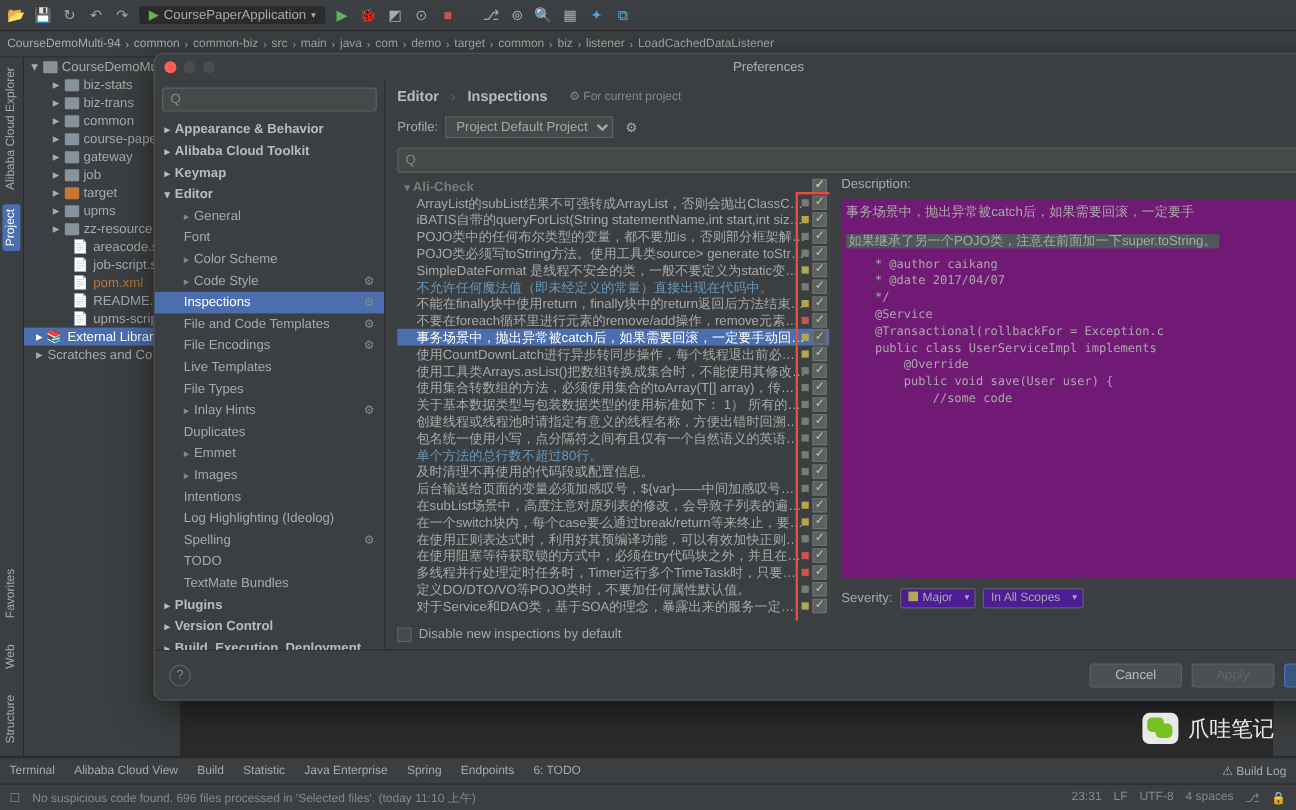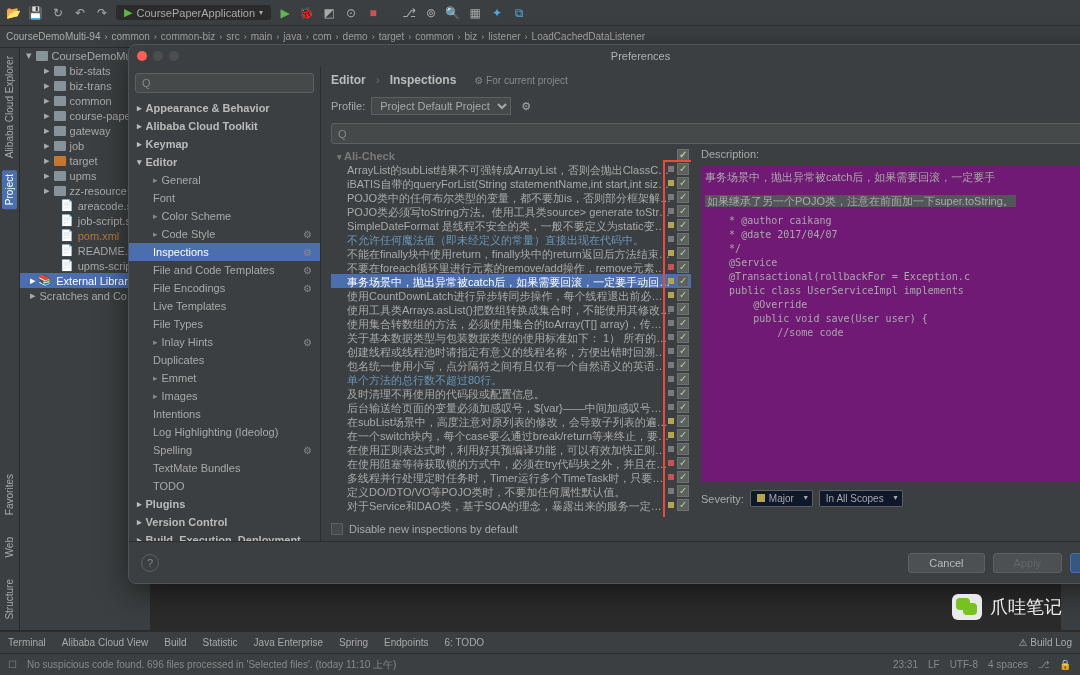--- a/index.html
+++ b/index.html
@@ -61,21 +61,21 @@
 .sev-gray{background:#7a7a7a;} .sev-yellow{background:#b5a450;} .sev-red{background:#c75450;}
 .red-box { position:absolute; right:-2px; top:12px; width:30px; height:402px; border:2px solid #e74c3c; pointer-events:none; }
 .dis-row { padding:6px 10px; display:flex; align-items:center; gap:6px; font-size:11px; color:#a9a9a9; }
 .dis-row .cb { width:12px; height:12px; background:#45494a; border:1px solid #5e6060; }
 .desc-panel { flex:1; display:flex; flex-direction:column; padding:0 10px 10px 10px; font-size:11px; overflow:hidden; }
 .desc-panel h4 { color:#a9a9a9; font-size:11px; margin-bottom:6px; font-weight:normal; }
 .desc-text { background:#701a75; padding:4px; flex:1; overflow:hidden; font-size:11px; line-height:14px; }
 .desc-text .hl { background:#515658; padding:0 2px; }
 .desc-text pre { font-family:Menlo,monospace; color:#a9a9a9; margin-top:6px; white-space:pre-wrap; font-size:10px; }
 .sev-row { margin-top:8px; display:flex; gap:6px; align-items:center; }
-.sev-row .dd { background:#0f172a; border:1px solid #5e6060; padding:2px 18px 2px 6px; font-size:10px; color:#a9a9a9; position:relative; border-radius:2px;}
+.sev-row .dd { background:#4c1d95; border:1px solid #5e6060; padding:2px 18px 2px 6px; font-size:10px; color:#a9a9a9; position:relative; border-radius:2px;}
 .sev-row .dd::after{content:"▾"; position:absolute; right:4px; font-size:8px;}
 .sev-row .dd .maj-dot { display:inline-block; width:8px; height:8px; background:#b5a450; margin-right:4px; }
 .dialog-footer { height:42px; border-top:1px solid #2d2d2d; display:flex; align-items:center; padding:0 12px; gap:8px; }
 .dialog-footer .help { width:18px; height:18px; border:1px solid #5e6060; border-radius:50%; display:flex; align-items:center; justify-content:center; color:#888; }
 .dialog-footer .btn { margin-left:auto; background:#4c5052; border:1px solid #5e6060; padding:3px 20px; border-radius:3px; color:#bbb; font-size:11px; }
 .dialog-footer .btn.apply { margin-left:0; color:#666; }
 .dialog-footer .btn.ok { margin-left:0; background:#365880; border-color:#4b6eaf; color:#fff; padding:3px 26px;font-style:italic; }
 .statusbar { position:absolute; bottom:0; left:0; right:0; height:22px; background:#3c3f41; border-top:1px solid #2b2b2b; display:flex; align-items:center; padding:0 8px; font-size:10px; color:#888; gap:10px; }
 .statusbar .right { margin-left:auto; display:flex; gap:10px; }
 .bottom-tabs { position:absolute; bottom:22px; left:0; right:0; height:22px; background:#3c3f41; display:flex; align-items:center; padding:0 8px; font-size:10px; color:#a9a9a9; gap:16px; border-top:1px solid #2b2b2b; }
@@ -206,22 +206,22 @@
           <div class="cat-item sub">File Encodings<span class="gear">⚙</span></div>
           <div class="cat-item sub">Live Templates</div>
           <div class="cat-item sub">File Types</div>
           <div class="cat-item sub"><span style="margin-right:4px;font-size:9px;color:#888">▸</span>Inlay Hints<span class="gear">⚙</span></div>
           <div class="cat-item sub">Duplicates</div>
           <div class="cat-item sub"><span style="margin-right:4px;font-size:9px;color:#888">▸</span>Emmet</div>
           <div class="cat-item sub"><span style="margin-right:4px;font-size:9px;color:#888">▸</span>Images</div>
           <div class="cat-item sub">Intentions</div>
           <div class="cat-item sub">Log Highlighting (Ideolog)</div>
           <div class="cat-item sub">Spelling<span class="gear">⚙</span></div>
+          <div class="cat-item sub">TODO</div>
           <div class="cat-item sub">TextMate Bundles</div>
-          <div class="cat-item sub">TODO</div>
           <div class="cat-item group">Plugins</div>
           <div class="cat-item group">Version Control</div>
           <div class="cat-item group">Build, Execution, Deployment</div>
         </div>
     </div>
     <div class="dlg-right">
       <div class="dlg-crumb">
         <b>Editor</b> 
           <span style="color:#666">›</span> 
           <b>Inspections</b>

